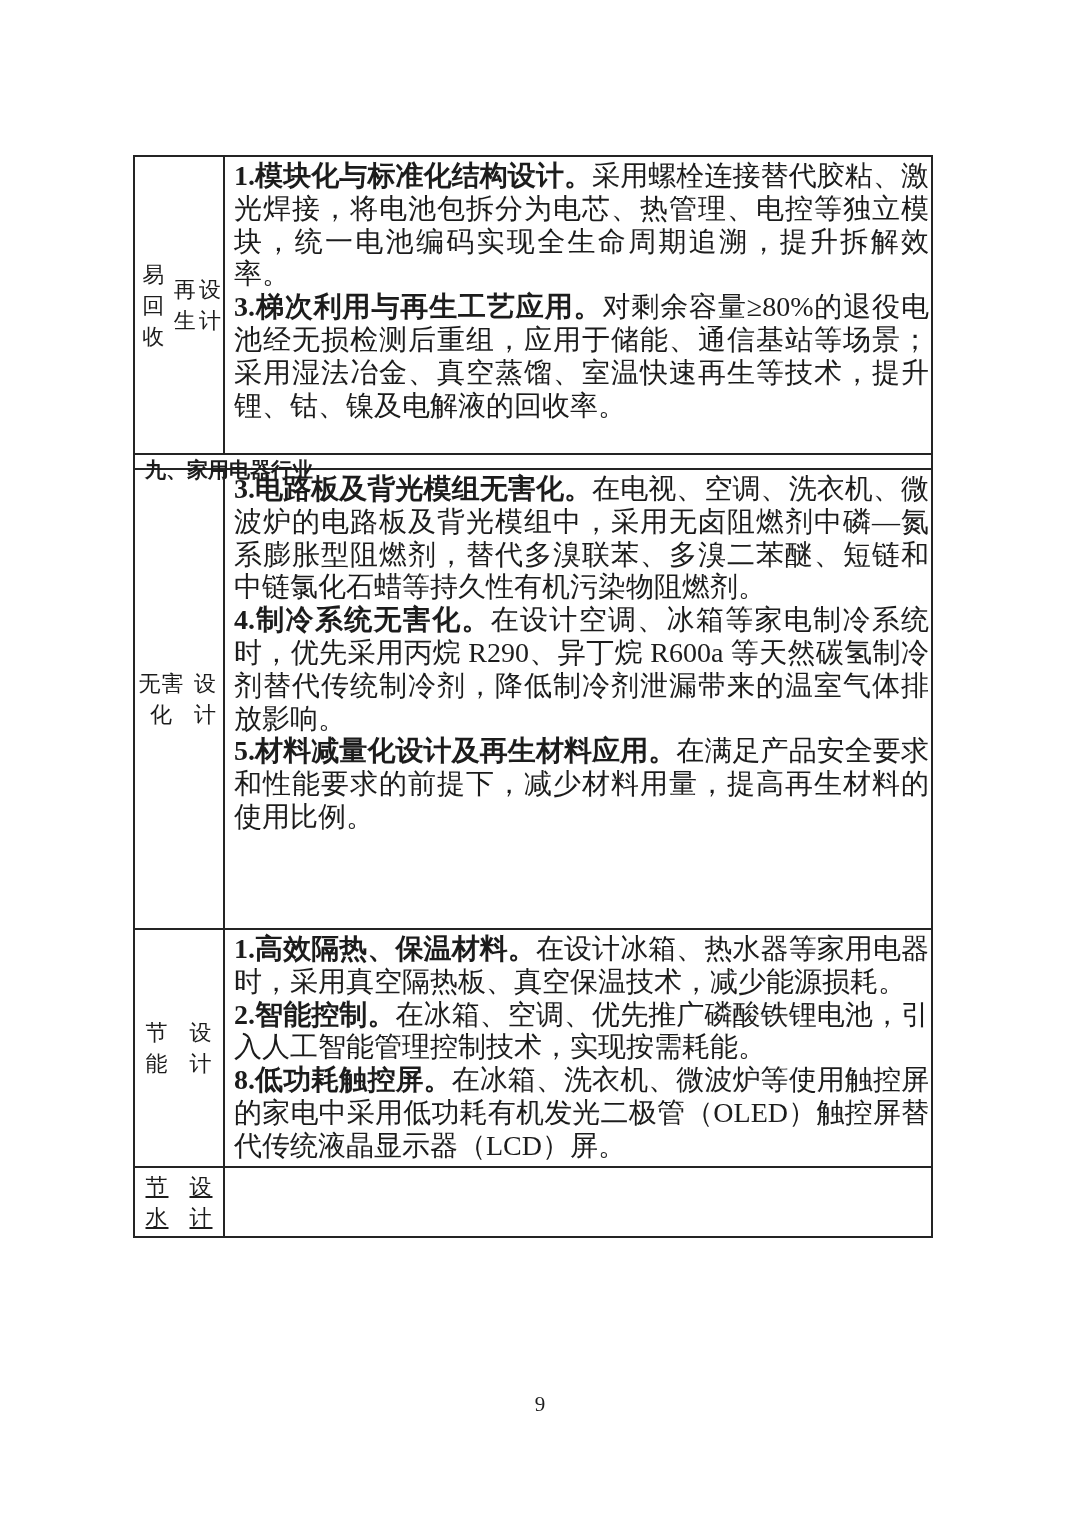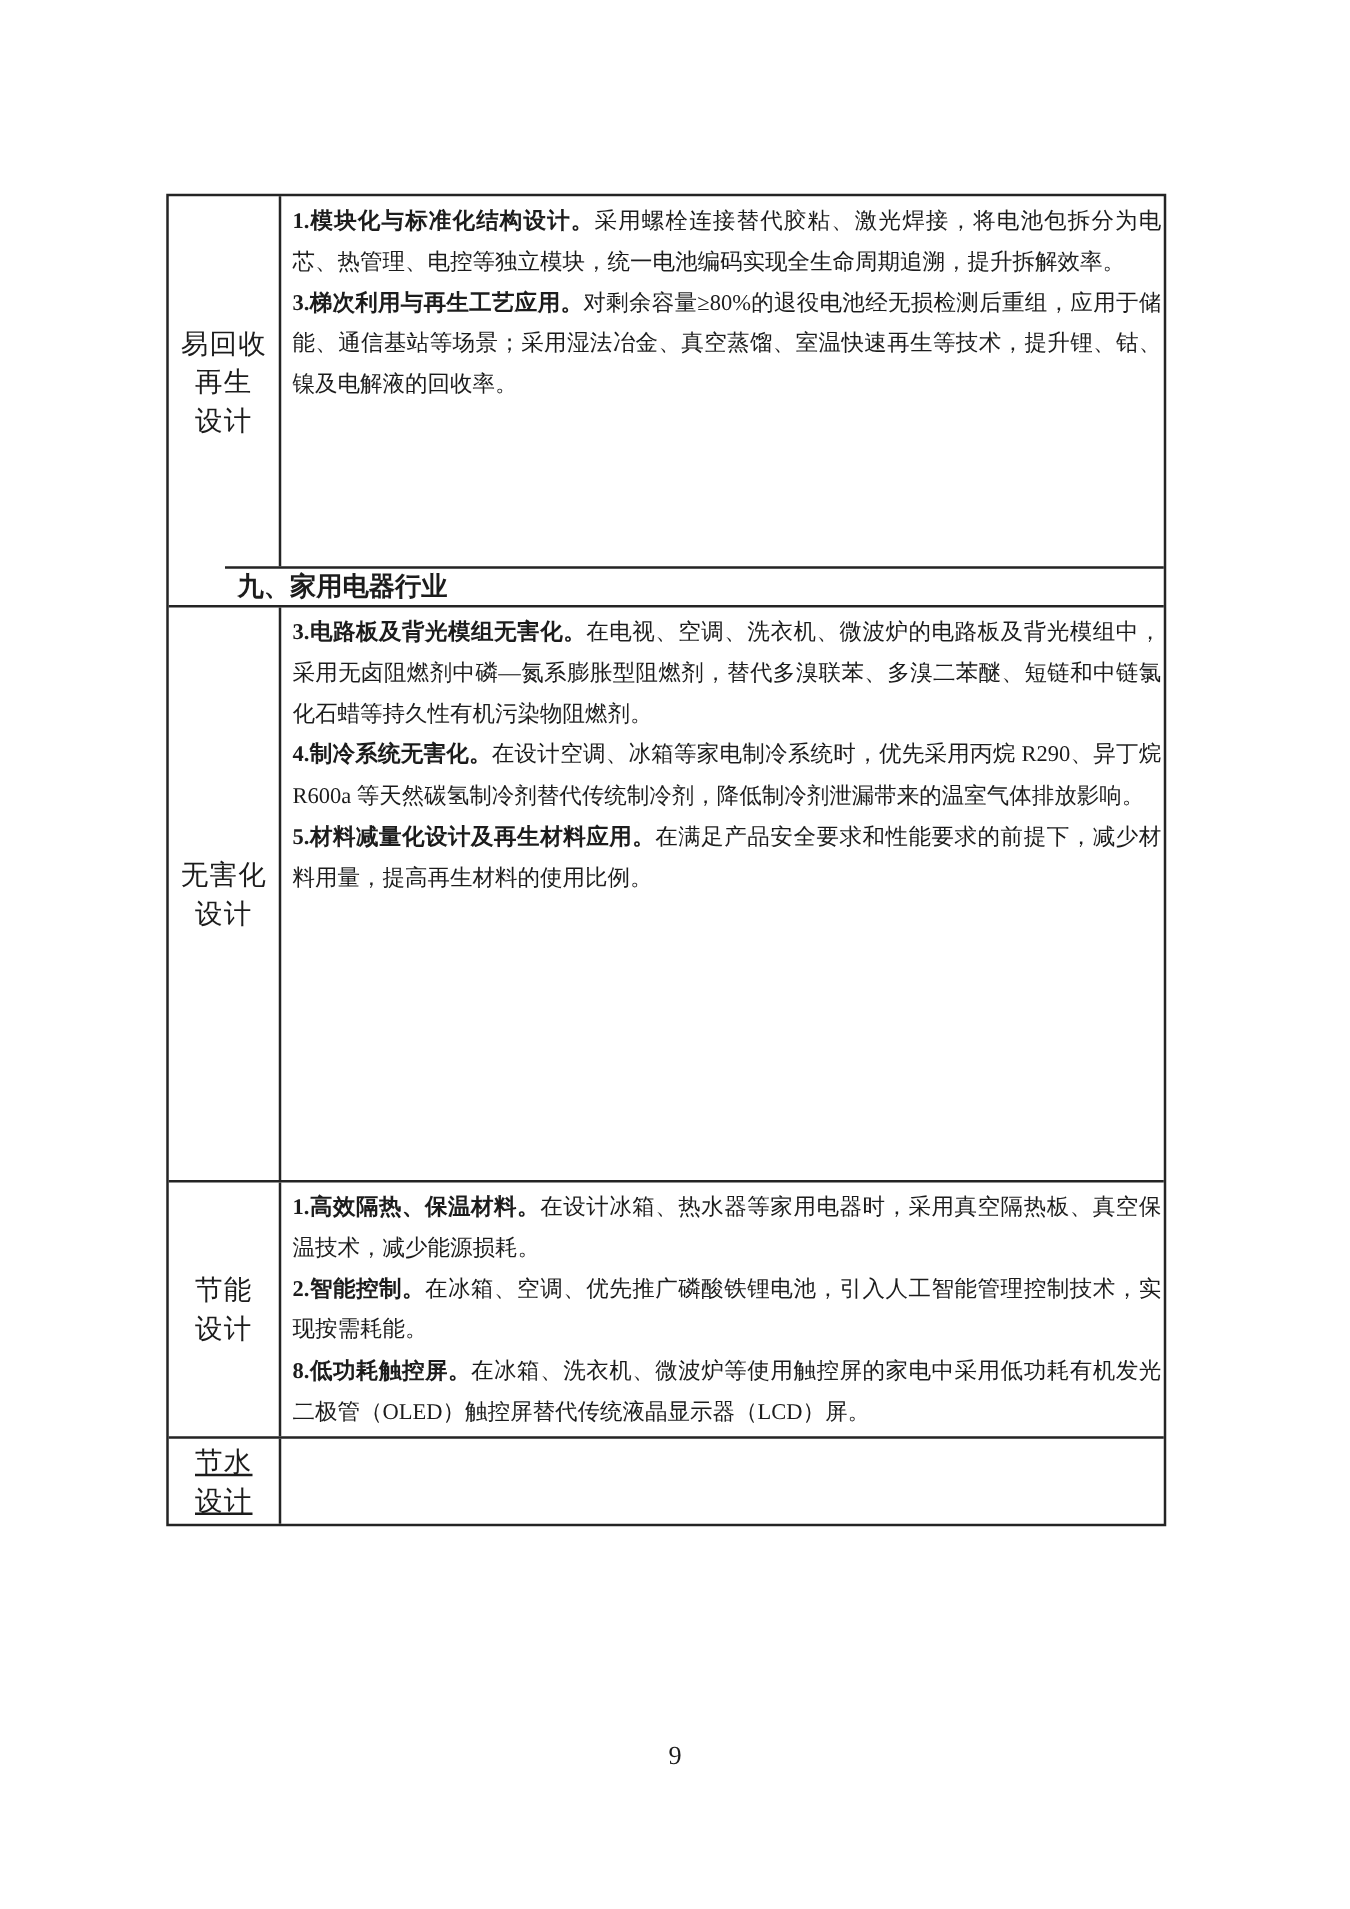--- a/index.html
+++ b/index.html
@@ -31,52 +31,51 @@
   }
   .trow + .trow, .header-row + .trow, .trow + .header-row {
     border-top: 2px solid #242424;
   }
   .label-cell {
     flex: 0 0 90px;
     width: 90px;
     border-right: 2px solid #242424;
     box-sizing: border-box;
     display: flex;
-    flex-direction: column;
+    flex-direction: row;
     justify-content: center;
     align-items: center;
     text-align: center;
     font-size: 22px;
     line-height: 31px;
     letter-spacing: 1px;
   }
   .content-cell {
     flex: 1 1 auto;
     box-sizing: border-box;
     padding: 3px 2px 3px 9px;
-    font-size: 18px;
+    font-size: 28px;
     line-height: 32.8px;
     text-align: justify;
   }
   .content-cell p {
     margin: 0;
     padding: 0;
   }
   .content-cell b {
     font-weight: bold;
   }
   .header-row {
     box-sizing: border-box;
-    height: 31px;
+    height: 15px;
     line-height: 29px;
     padding-left: 10px;
     font-family: Liberation Sans, sans-serif;
     font-weight: bold;
     font-size: 21px;
-    margin-left: 45px;
   }
   .row-recycle   { min-height: 296px; }
   .row-harmless  { min-height: 460px; }
   .row-energy    { min-height: 199px; }
   .row-water     { min-height: 70px; text-decoration: underline;  }
   .page-number {
     position: absolute;
     left: 0;
     right: 0;
     top: 1392px;

